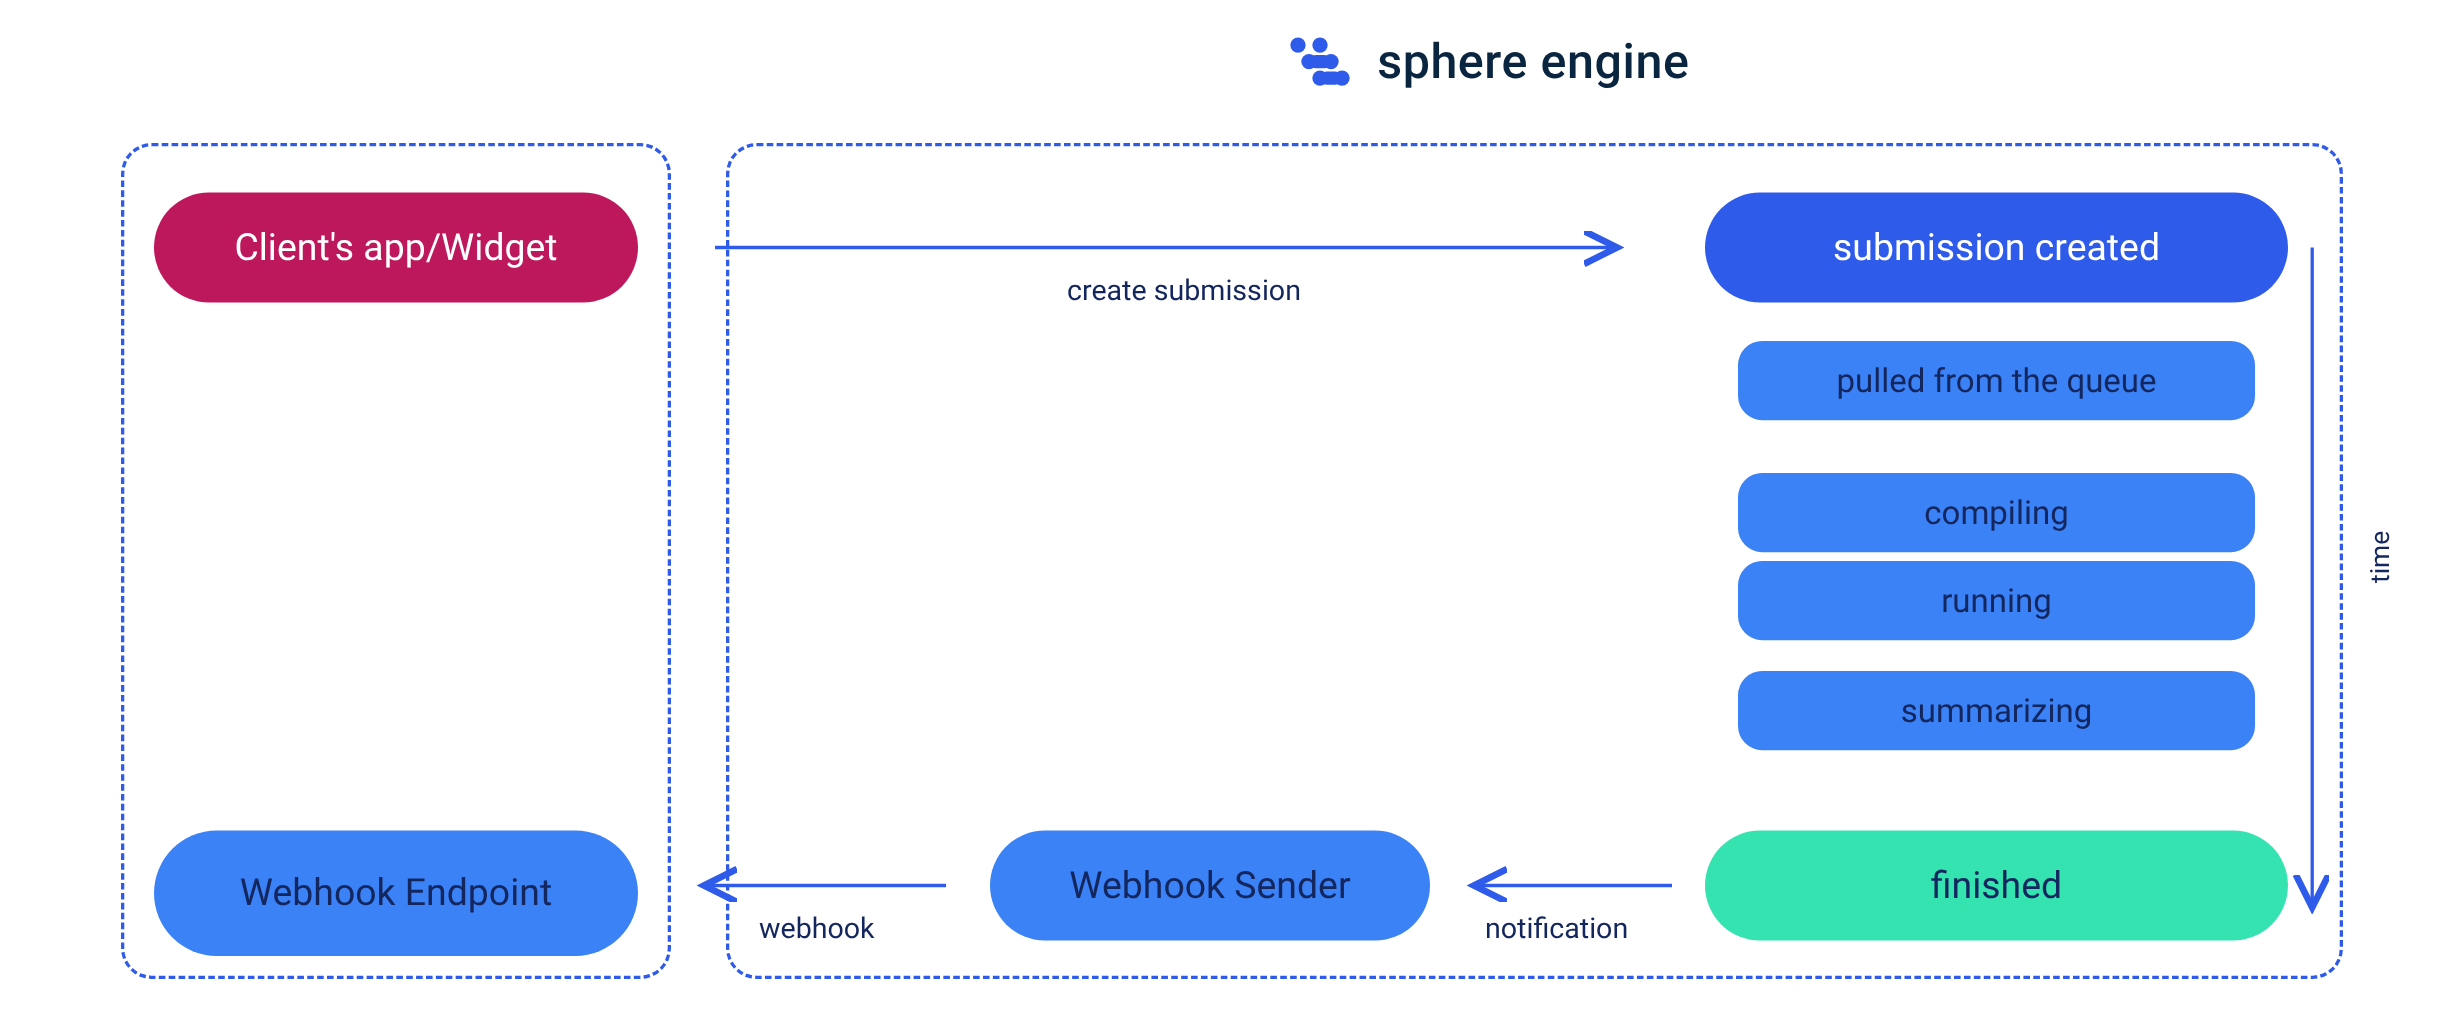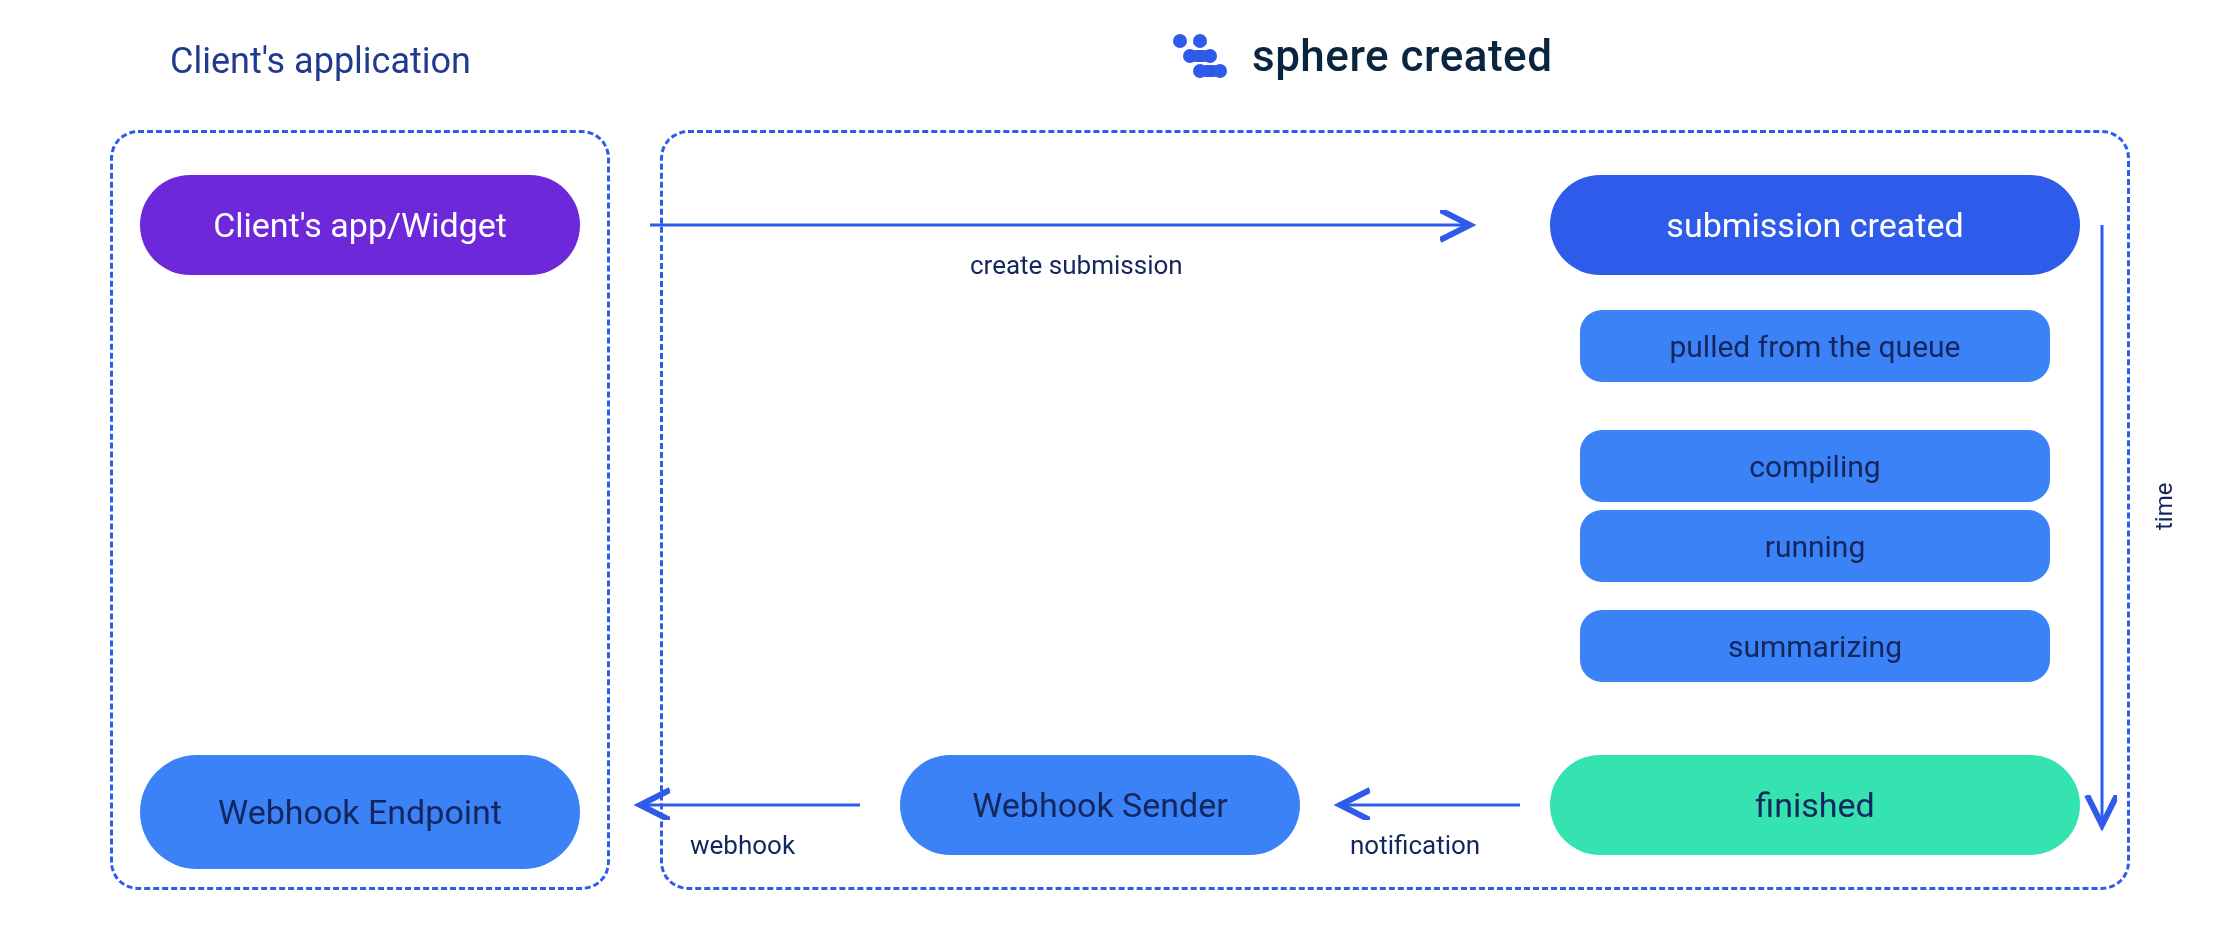--- a/index.html
+++ b/index.html
@@ -67,21 +67,21 @@
       align-items: center;
       justify-content: center;
       font-size: 34px;
       font-weight: 400;
     }
     .pill-small {
       height: 72px;
       border-radius: 22px;
       font-size: 30px;
     }
-    .dark-navy { background: #6d28d9; color: #fff; }
+    .dark-navy { background: #be185d; color: #fff; }
     .bright-blue { background: #2f5bea; color: #fff; }
     .light-blue { background: #3b82f6; color: #14265e; }
     .teal { background: #34e3b0; color: #14265e; text-align: right; }
 
     .arrow-label {
       position: absolute;
       font-size: 26px;
       color: #14265e;
     }
     .time-label {
@@ -90,37 +90,36 @@
       color: #14265e;
       transform: rotate(-90deg);
       transform-origin: left top;
     }
     svg.arrow { position: absolute; overflow: visible; }
   </style>
 </head>
 <body>
 
 <div class="header-row">
-  <div class="client-header">Client's application</div>
   <div class="brand">
     <span class="brand-icon">
       <svg width="64" height="50" viewBox="0 0 64 50">
         <g fill="#2f5bea">
           <circle cx="10" cy="10" r="7"></circle>
           <circle cx="30" cy="10" r="7"></circle>
           <circle cx="20" cy="25" r="7"></circle>
           <circle cx="40" cy="25" r="7"></circle>
           <circle cx="30" cy="40" r="7"></circle>
           <circle cx="50" cy="40" r="7"></circle>
           <rect x="20" y="19" width="20" height="12" rx="6"></rect>
           <rect x="30" y="34" width="20" height="12" rx="6"></rect>
         </g>
       </svg>
     </span>
-    <span class="brand-text">sphere created</span>
+    <span class="brand-text">sphere engine</span>
   </div>
 </div>
 
 <div class="client-box"></div>
 <div class="engine-box"></div>
 
 <div class="pill dark-navy" style="left:140px; top:175px; width:440px; height:100px;">Client's app/Widget</div>
 
 <div class="pill light-blue" style="left:140px; top:755px; width:440px; height:114px;">Webhook Endpoint</div>
 

